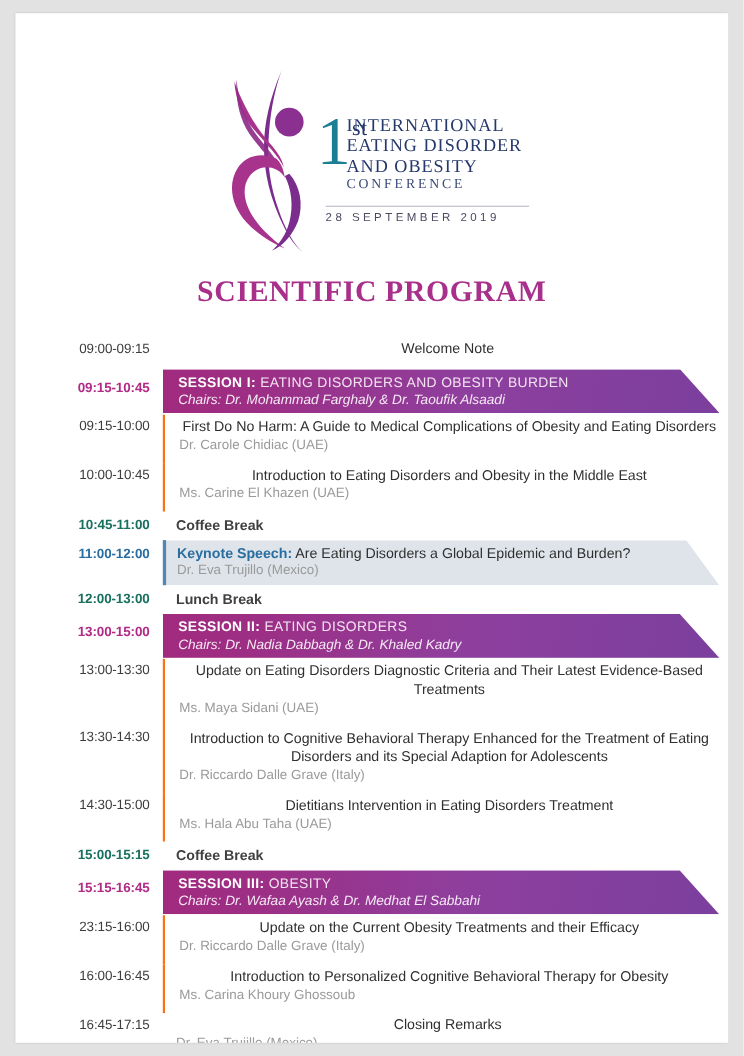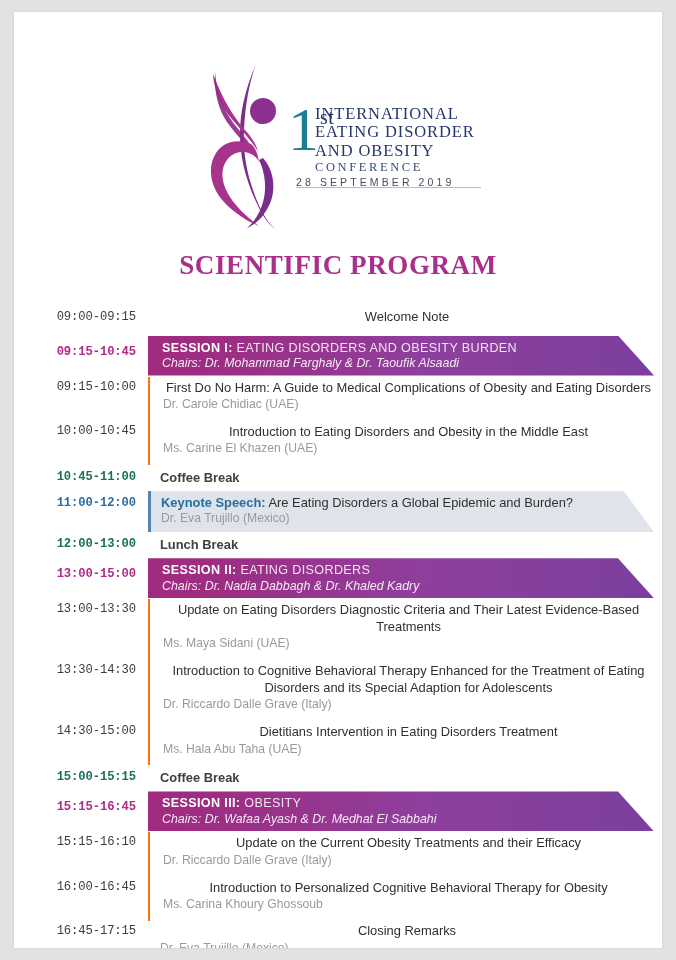--- a/index.html
+++ b/index.html
@@ -95,21 +95,21 @@
     position: absolute;
     left: 8px;
     top: 83px;
     width: 185px;
     height: 1px;
     background: #b9b9c6;
   }
   .logo-date {
     position: absolute;
     left: 8px;
-    top: 72px;
+    top: 88px;
     font-family: "Liberation Sans", sans-serif;
     font-size: 10.5px;
     letter-spacing: 3.1px;
     color: #4a4a62;
     white-space: nowrap;
   }
 
   
   .program-title {
     text-align: center;
@@ -134,21 +134,20 @@
   }
   .time {
     width: 104px;
     min-width: 104px;
     text-align: right;
     font-size: 12.2px;
     color: #3d3d3d;
     padding-top: 3px;
     padding-right: 12px;
     letter-spacing: -0.1px;
-    font-family: Liberation Mono, monospace;
   }
   .body-cell {
     flex: 1;
     position: relative;
     min-width: 0;
   }
 
   
   .row-plain .body-cell {
     padding: 2px 0 8px 12px;
@@ -417,21 +416,21 @@
           <div class="banner">
             <div class="banner-bg"></div>
             <div class="banner-txt">
               <div class="banner-l1"><b>SESSION III:</b><span> OBESITY</span></div>
               <div class="banner-l2">Chairs: Dr. Wafaa Ayash &amp; Dr. Medhat El Sabbahi</div>
             </div>
           </div>
         </div>
       </div>
       <div class="row row-talk">
-        <div class="time">15:15-16:10</div>
+        <div class="time">23:15-16:00</div>
         <div class="body-cell">
           <div class="ttl">Update on the Current Obesity Treatments and their Efficacy</div>
           <div class="spk">Dr. Riccardo Dalle Grave (Italy)</div>
         </div>
       </div>
       <div class="row row-talk">
         <div class="time">16:00-16:45</div>
         <div class="body-cell">
           <div class="ttl">Introduction to Personalized Cognitive Behavioral Therapy for Obesity</div>
           <div class="spk">Ms. Carina Khoury Ghossoub</div>

